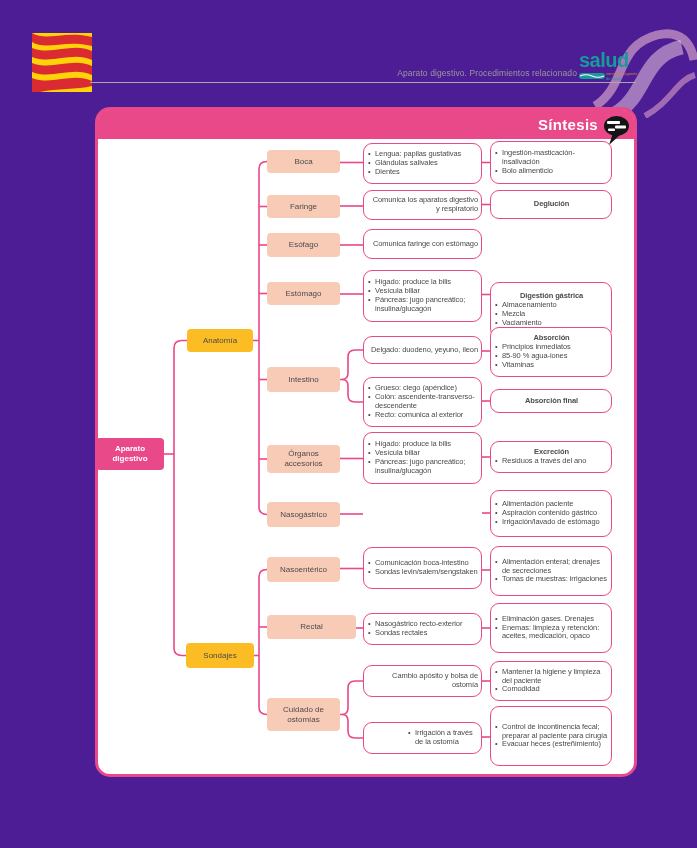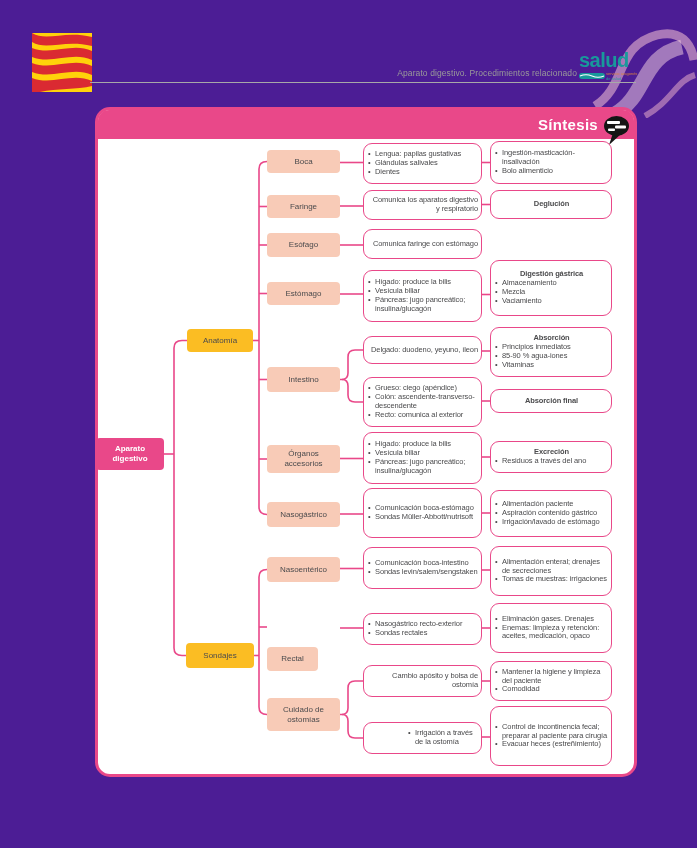--- a/index.html
+++ b/index.html
@@ -44,21 +44,21 @@
   #nd-anatomia{left:187px;top:329px;width:66px;height:23px;}
   #nd-sondajes{left:186px;top:643px;width:68px;height:25px;}
   #nd-boca{left:267px;top:150px;width:73px;height:23px;}
   #nd-faringe{left:267px;top:195px;width:73px;height:23px;}
   #nd-esofago{left:267px;top:233px;width:73px;height:24px;}
   #nd-estomago{left:267px;top:282px;width:73px;height:23px;}
   #nd-intestino{left:267px;top:367px;width:73px;height:25px;}
   #nd-organos{left:267px;top:445px;width:73px;height:28px;}
   #nd-nasogastrico{left:267px;top:502px;width:73px;height:25px;}
   #nd-nasoenterico{left:267px;top:557px;width:73px;height:25px;}
-  #nd-rectal{left:267px;top:615px;width:51px;height:24px;margin-top:32px;}
+  #nd-rectal{left:267px;top:615px;width:89px;height:24px;}
   #nd-cuidado{left:267px;top:698px;width:73px;height:33px;}
 
   
   .wbox{position:absolute;z-index:2;background:#fff;border:1.4px solid #E94889;border-radius:9px;
         box-sizing:border-box;padding:2px 3px 2px 4px;display:flex;flex-direction:column;justify-content:center;
         font-size:7.5px;line-height:1.18;letter-spacing:-.1px;color:#4b4b4d;overflow:visible;}
   .wbox .txt{text-align:right;}
   .btitle{font-weight:bold;text-align:center;}
   .blist{list-style:none;margin:0;padding:0;}
   .blist li{position:relative;padding-left:7px;overflow-wrap:break-word;}
@@ -72,21 +72,21 @@
   #bx-grueso{left:363px;top:377px;width:119px;height:50px;align-items:flex-end;}
   #bx-organos{left:363px;top:432px;width:119px;height:52px;}
   #bx-nasogastrico{left:363px;top:488px;width:119px;height:50px;}
   #bx-nasoenterico{left:363px;top:547px;width:119px;height:42px;}
   #bx-rectal{left:363px;top:613px;width:119px;height:32px;}
   #bx-cambio{left:363px;top:665px;width:119px;height:32px;}
   #bx-irrigacion{left:363px;top:722px;width:119px;height:32px;padding-left:44px;}
 
   #bx-o-boca{left:490px;top:141px;width:122px;height:43px;}
   #bx-o-deglucion{left:490px;top:190px;width:122px;height:29px;}
-  #bx-o-digestion{left:490px;top:260px;width:122px;height:56px;}
+  #bx-o-digestion{left:490px;top:282px;width:122px;height:56px;}
   #bx-o-absorcion{left:490px;top:327px;width:122px;height:50px;}
   #bx-o-absfinal{left:490px;top:389px;width:122px;height:24px;}
   #bx-o-excrecion{left:490px;top:441px;width:122px;height:32px;}
   #bx-o-alimpaciente{left:490px;top:490px;width:122px;height:47px;}
   #bx-o-alimenteral{left:490px;top:546px;width:122px;height:50px;}
   #bx-o-eliminacion{left:490px;top:603px;width:122px;height:50px;}
   #bx-o-higiene{left:490px;top:661px;width:122px;height:40px;}
   #bx-o-control{left:490px;top:706px;width:122px;height:60px;}
 </style>
 </head>
@@ -226,26 +226,20 @@
       <li>Recto: comunica al exterior</li>
     </ul>
   </div>
   <div class="wbox" id="bx-organos">
     <ul class="blist">
       <li>Hígado: produce la bilis</li>
       <li>Vesícula biliar</li>
       <li>Páncreas: jugo pancreático; insulina/glucagón</li>
     </ul>
   </div>
-  <div class="wbox" id="bx-nasogastrico">
-    <ul class="blist">
-      <li>Comunicación boca-estómago</li>
-      <li>Sondas Müller-Abbott/nutrisoft</li>
-    </ul>
-  </div>
   <div class="wbox" id="bx-nasoenterico">
     <ul class="blist">
       <li>Comunicación boca-intestino</li>
       <li>Sondas levin/salem/sengstaken</li>
     </ul>
   </div>
   <div class="wbox" id="bx-rectal">
     <ul class="blist">
       <li>Nasogástrico recto-exterior</li>
       <li>Sondas rectales</li>

